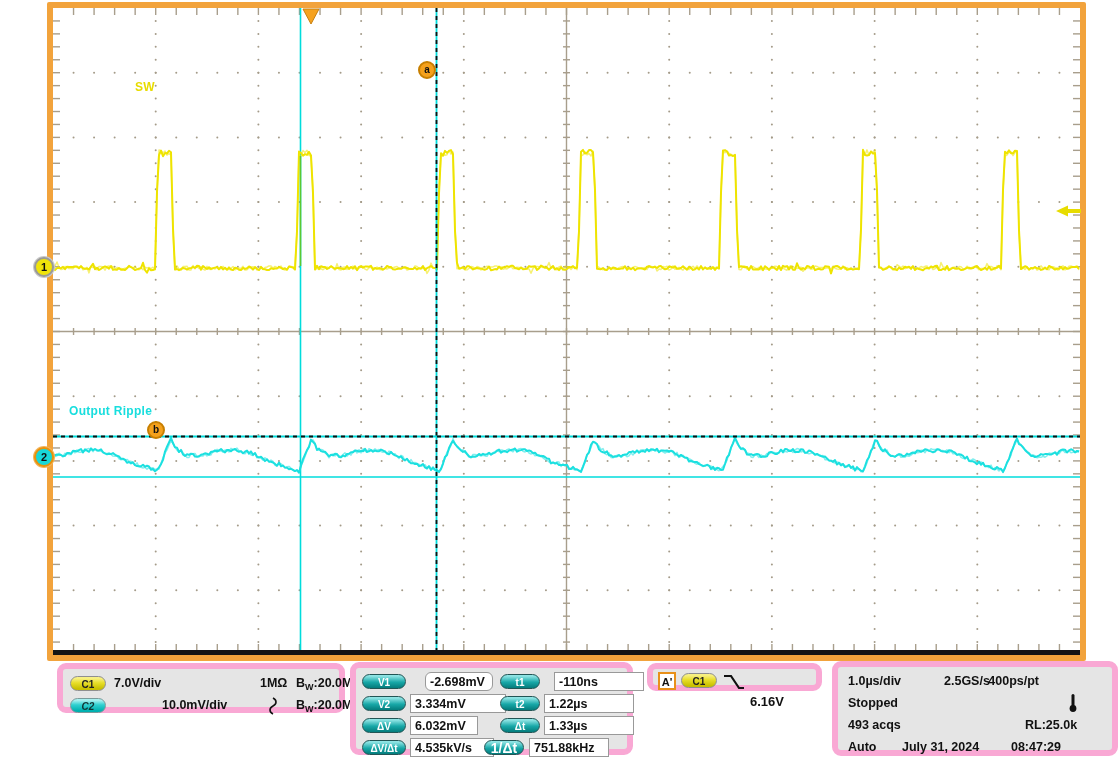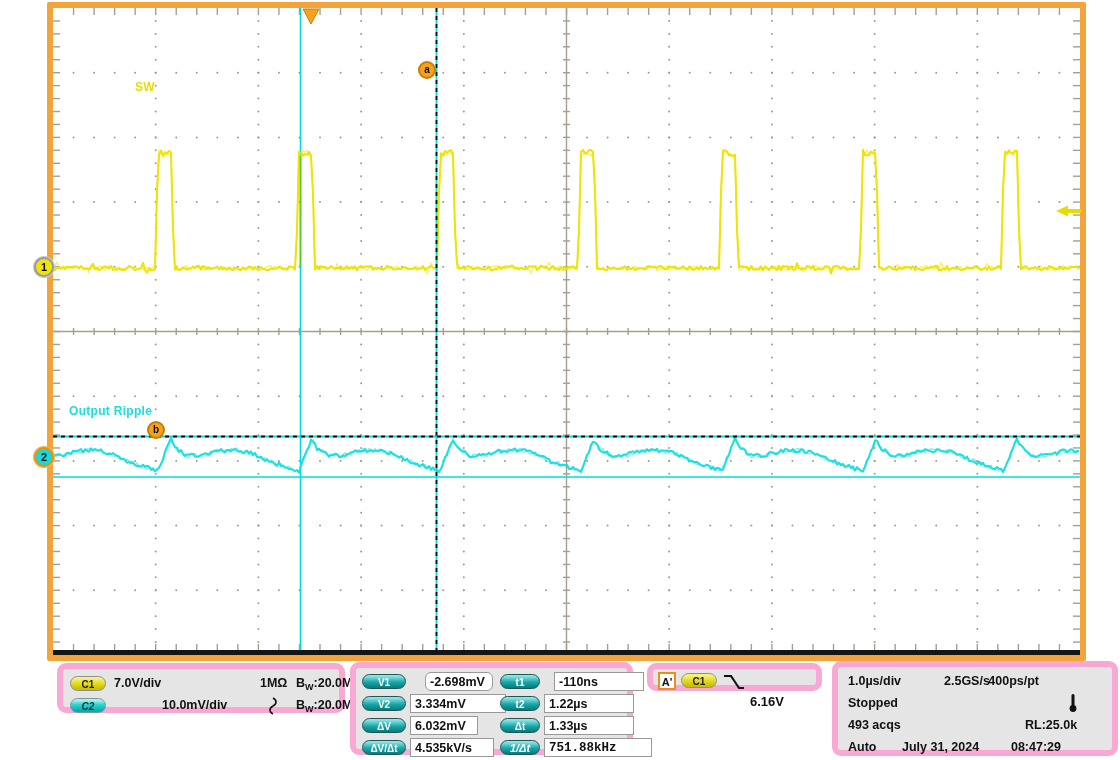--- a/index.html
+++ b/index.html
@@ -1205,22 +1205,22 @@
   <span class="vcell" style="left:54px;top:48px;width:68px;">6.032mV</span>
   <span class="badge badge-teal" style="left:6px;top:72px;width:44px;font-size:10px;">ΔV/Δt</span>
   <span class="vcell" style="left:54px;top:70px;width:84px;">4.535kV/s</span>
 
   <span class="badge badge-teal" style="left:144px;top:6px;width:40px;">t1</span>
   <span class="vcell" style="left:188px;top:4px;width:90px;margin-left:10px;">-110ns</span>
   <span class="badge badge-teal" style="left:144px;top:28px;width:40px;">t2</span>
   <span class="vcell" style="left:188px;top:26px;width:90px;">1.22µs</span>
   <span class="badge badge-teal" style="left:144px;top:50px;width:40px;">Δt</span>
   <span class="vcell" style="left:188px;top:48px;width:90px;">1.33µs</span>
-  <span class="badge badge-teal" style="left:144px;top:72px;width:40px;font-size:11px;font-style:italic;">1/Δt</span>
-  <span class="vcell" style="left:188px;top:70px;width:108px;font-family:Liberation Mono, monospace;">751.88kHz</span>
+  <span class="badge badge-teal" style="left:128px;top:72px;width:40px;font-size:14px;">1/Δt</span>
+  <span class="vcell" style="left:173px;top:70px;width:80px;">751.88kHz</span>
 </div>
 
 <div class="panel" style="left:647px;top:663px;width:175px;height:28px;">
   <span class="abox" style="left:5px;top:3px;">A'</span>
   <span class="badge badge-yellow" style="left:28px;top:4px;">C1</span>
   <span style="position:absolute;left:70px;top:4px;">
     <svg width="22" height="17" viewBox="0 0 22 17">
         <path d="M1,3 h7 l8,12 h5" fill="none" stroke="#111" stroke-width="2.2"></path>
       </svg>
   </span>

